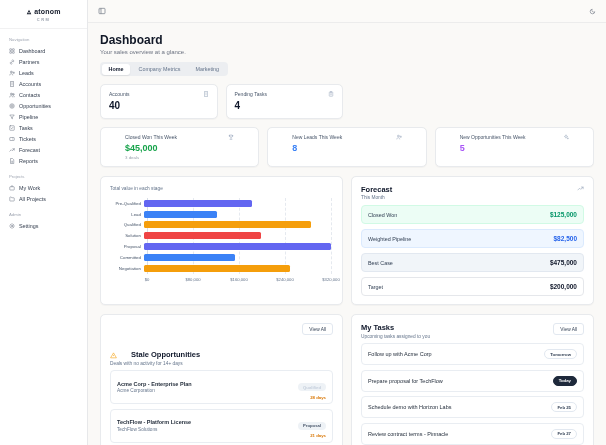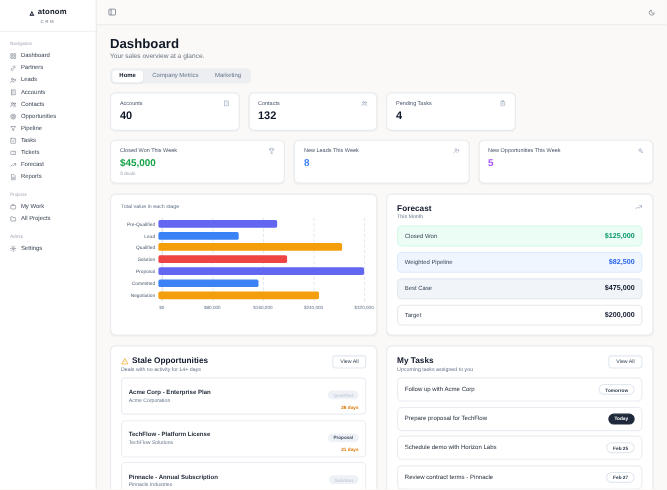--- a/index.html
+++ b/index.html
@@ -34,30 +34,30 @@
 
   .stats-row { display:grid; grid-template-columns:repeat(4,1fr); gap:8px; margin-top:8px; }
   .card { background:#ffffff; border:1px solid #e8eaed; border-radius:5px; box-shadow:0 0.5px 1px rgba(0,0,0,.03); }
   .stat-card { padding:6px 8px 7px; }
   .stat-head { display:flex; justify-content:space-between; align-items:center; }
   .stat-label { font-size:5px; color:#475569; font-weight:500; }
   .stat-icon { color:#94a3b8; }
   .stat-value { font-size:10px; font-weight:700; color:#0f172a; margin-top:3px; }
 
   .hl-row { display:grid; grid-template-columns:repeat(3,1fr); gap:8px; margin-top:8px; }
-  .hl-card { padding:6px 8px; min-height:37px; }
+  .hl-card { padding:6px 24px; min-height:37px; }
   .hl-value { font-size:9px; font-weight:700; margin-top:3px; }
   .hl-sub { font-size:4.4px; color:#9ca3af; margin-top:1.5px; min-height:5px; }
 
   .panels { display:grid; grid-template-columns:1fr 1fr; gap:8px; margin-top:9px; }
   .panel { padding:8px 9px; }
   .panel-title { font-size:7.5px; font-weight:700; color:#0f172a; }
   .panel-subtitle { font-size:4.8px; color:#64748b; margin-top:1.5px; }
   .panel-head { display:flex; justify-content:space-between; align-items:flex-start; }
-  .title-row { display:flex; align-items:flex-end; gap:3px; }
+  .title-row { display:flex; align-items:flex-end; gap:14px;margin-top:27px; }
   .view-all { font-size:4.8px; color:#334155; background:#fff; border:1px solid #e2e8f0; border-radius:3px; padding:2.5px 6px; cursor:pointer; font-weight:500; }
 
   
   .chart { margin-top:7px; }
   .rows { position:relative; }
   .grid-layer { position:absolute; left:37px; right:2px; top:0; bottom:0; }
   .vline { position:absolute; top:0; bottom:0; border-left:1px dashed #e5e9ef; }
   .vline.zero { border-left:1px solid #d7dde6; }
   .bar-row { display:flex; align-items:center; height:10.8px; position:relative; }
   .bar-label { width:34px; text-align:right; font-size:4.4px; color:#475569; padding-right:3px; flex:none; }
@@ -278,34 +278,20 @@
               <svg class="ic" width="6" height="6" viewBox="0 0 24 24" fill="none" stroke="currentColor" stroke-width="2">
                 <rect x="5" y="3" width="14" height="18"></rect>
                 <path d="M9 7h2M13 7h2M9 11h2M13 11h2M9 15h2M13 15h2"></path>
               </svg>
             </span>
         </div>
         <div class="stat-value">40</div>
       </div>
       <div class="card stat-card">
         <div class="stat-head">
-          <span class="stat-label">Contacts</span>
-          <span class="stat-icon">
-              <svg class="ic" width="6" height="6" viewBox="0 0 24 24" fill="none" stroke="currentColor" stroke-width="2" stroke-linecap="round">
-                <circle cx="9" cy="8" r="3.5"></circle>
-                <path d="M2.5 20c0-3 3-5 6.5-5s6.5 2 6.5 5"></path>
-                <circle cx="17" cy="9" r="3"></circle>
-                <path d="M21.5 19c0-2.5-2-4.3-4.5-4.8"></path>
-              </svg>
-            </span>
-        </div>
-        <div class="stat-value">132</div>
-      </div>
-      <div class="card stat-card">
-        <div class="stat-head">
           <span class="stat-label">Pending Tasks</span>
           <span class="stat-icon">
               <svg class="ic" width="6" height="6" viewBox="0 0 24 24" fill="none" stroke="currentColor" stroke-width="2">
                 <rect x="5" y="4" width="14" height="17" rx="2"></rect>
                 <rect x="9" y="2" width="6" height="4" rx="1"></rect>
                 <path d="M9 11h6M9 15h6"></path>
               </svg>
             </span>
         </div>
         <div class="stat-value">4</div>

